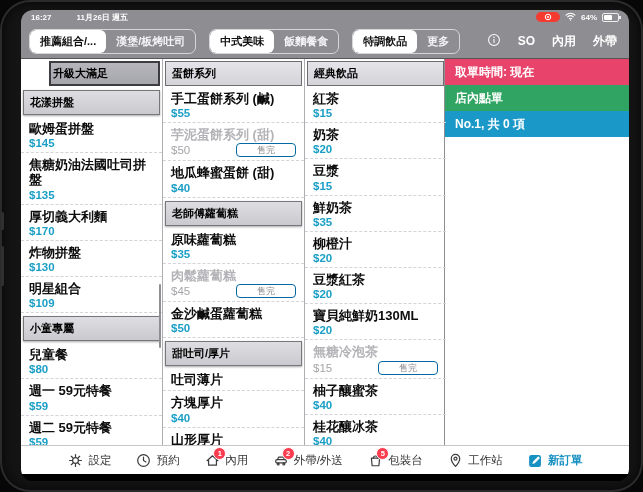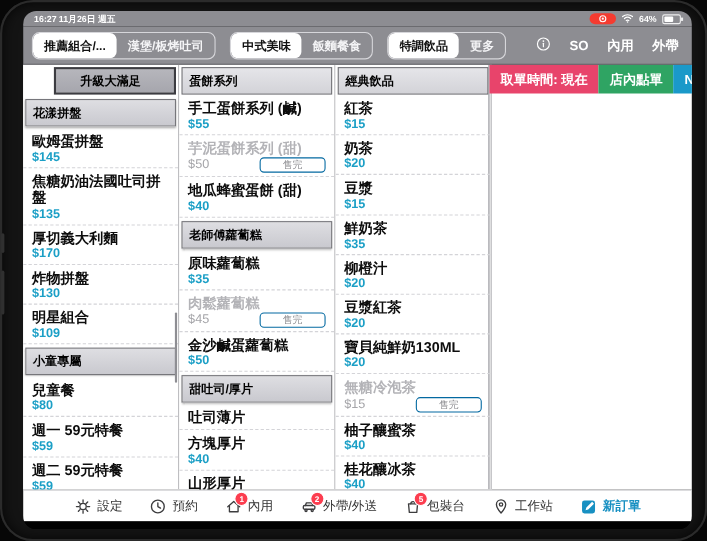--- a/index.html
+++ b/index.html
@@ -11,54 +11,54 @@
   
   .ipad-frame{position:absolute;inset:0;background:#141414;border-radius:30px;
     box-shadow:inset 0 0 0 2px #2b2b2b, inset 0 0 14px #000;}
   .side-btn{position:absolute;left:1px;width:3px;background:#303030;border-radius:2px;}
   .side-btn.b1{top:212px;height:18px;}
   .side-btn.b2{top:246px;height:40px;}
   .screen{position:absolute;left:21px;top:10px;width:608px;height:471px;background:#000;
     border-radius:12px;overflow:hidden;display:flex;flex-direction:column;}
   
   .status-bar{height:14px;background:#8d8d92;color:#fff;display:flex;align-items:center;
-    padding:0 10px;font-size:8px;font-weight:700;gap:2px;flex:none;}
+    padding:0 10px;font-size:8px;font-weight:700;gap:25px;flex:none;}
   .sb-right{margin-left:auto;display:flex;align-items:center;gap:5px;}
   .rec-pill{width:24px;height:10px;background:#f53b30;border-radius:5px;display:grid;place-items:center;}
   .bat{width:15px;height:7px;border:1px solid rgba(255,255,255,.85);border-radius:2px;position:relative;}
   .bat::before{content:"";position:absolute;left:1px;top:1px;bottom:1px;width:8px;background:#fff;border-radius:1px;}
   .bat::after{content:"";position:absolute;right:-3px;top:2px;width:2px;height:3px;background:rgba(255,255,255,.85);}
   
   .nav-bar{height:34px;background:#8d8d92;display:flex;align-items:center;padding:0 8px;gap:24px;
     border-bottom:1px solid #55555a;flex:none;}
   .seg-group{display:flex;border:1px solid #d6d6da;border-radius:7px;overflow:hidden;height:23px;}
   .seg{padding:0 10px;display:flex;align-items:center;font-size:11px;font-weight:700;color:#f4f4f6;white-space:nowrap;cursor:default;}
   .seg.sel{background:#fff;color:#111;border-radius:6px;}
   .nav-right{margin-left:auto;display:flex;align-items:center;gap:17px;color:#fff;font-size:12px;font-weight:700;padding-right:4px;}
   
   .main{flex:1;display:flex;background:#fff;min-height:0;}
   .menu-columns{display:flex;width:423px;flex:none;}
   .menu-col{width:141px;flex:none;border-right:1px solid #aeaeb2;display:flex;flex-direction:column;overflow:hidden;background:#fff;}
   .col-header{margin:2px 2px 1px;border:1px solid #6d6d72;background:linear-gradient(#e5e5e9,#d3d3d8);
     font-size:11px;font-weight:700;padding:4px 6px;color:#000;}
-  .col-header.dark{background:linear-gradient(#b6b6bc,#a6a6ad);border:2px solid #3c3c41;padding:3px 22px;margin-left:28px;}
+  .col-header.dark{background:linear-gradient(#b6b6bc,#a6a6ad);border:2px solid #3c3c41;padding:3px 2px;margin-left:28px;}
   .col-items{flex:1;overflow:hidden;position:relative;}
   .subhead{margin:3px 2px 2px;border:1px solid #76767b;background:linear-gradient(#dedee2,#c9c9cf);
     box-shadow:0 1px 2px rgba(0,0,0,.35);font-size:11px;font-weight:700;padding:4px 6px;color:#000;}
   .menu-item{padding:4px 8px 3px;border-bottom:1px dashed #d4d4d8;}
   .item-name{font-size:13px;font-weight:700;color:#0d0d0d;line-height:1.17;}
   .item-price-row{display:flex;align-items:center;margin-top:1px;}
   .item-price{font-size:11.5px;font-weight:700;color:var(--accent,#1b9fc6);}
   .menu-item.soldout .item-name{color:#b3b3b7;}
   .menu-item.soldout .item-price{color:#a5a5a9;font-weight:400;}
   .soldout-badge{margin-left:auto;font-size:9px;color:#8c8c90;border:1px solid #0369a1;border-radius:4px;
     padding:0 20px;line-height:12px;}
   .scroll-thumb{position:absolute;right:1px;top:55%;height:64px;width:2px;background:#8e8e93;border-radius:2px;}
   
-  .order-panel{flex:1;display:flex;flex-direction:row;border-left:1px solid #8e8e93;min-width:0;}
+  .order-panel{flex:1;display:flex;flex-direction:column;border-left:1px solid #8e8e93;min-width:0;}
   .op-row{height:26px;flex:none;display:flex;align-items:center;padding:0 10px;color:#fff;font-size:12px;font-weight:700;}
   .op-body{flex:1;background:#fff;}
   
   .toolbar{height:28px;background:#fff;border-top:1px solid #c6c6c8;display:flex;align-items:center;
     justify-content:space-evenly;padding:0 22px;flex:none;}
   .tb-item{display:flex;align-items:center;gap:5px;font-size:11.5px;color:#333;position:relative;cursor:default;}
   .tb-icon{width:16px;height:16px;position:relative;display:grid;place-items:center;}
   .tb-icon svg{display:block;}
   .badge{position:absolute;top:-5px;right:-6px;background:#fc3d4f;color:#fff;font-size:7.5px;font-weight:700;
     width:11px;height:11px;border-radius:50%;display:grid;place-items:center;border:1px solid #fff;}

